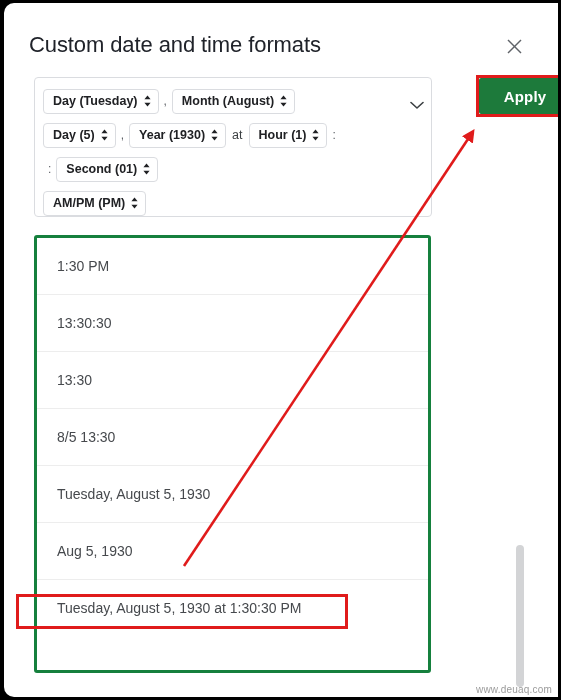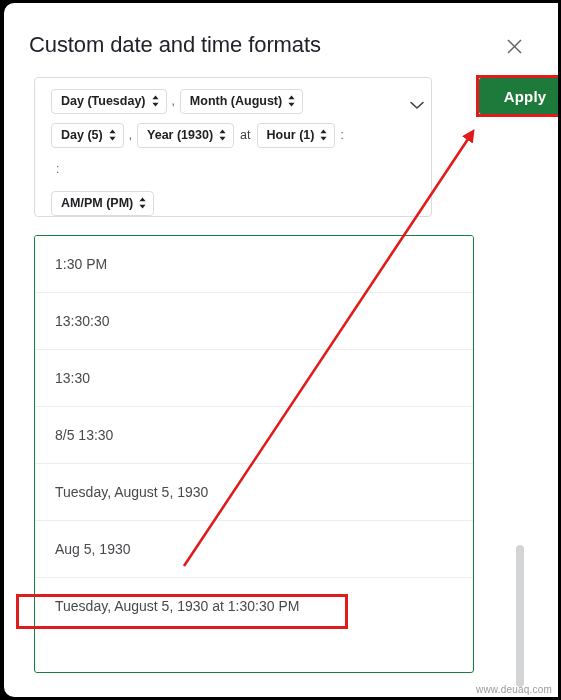--- a/index.html
+++ b/index.html
@@ -122,21 +122,20 @@
     position: absolute;
     left: 8px;
     top: 7px;
     width: 360px;
   }
   .chip-row {
     display: flex;
     align-items: center;
     height: 32px;
     margin-bottom: 2px;
-    margin-left: 8px;
   }
   .chip {
     display: inline-flex;
     align-items: center;
     height: 25px;
     padding: 0 6px 0 9px;
     border: 1px solid #dadce0;
     border-radius: 4px;
     background: #ffffff;
     font-size: 12.5px;
@@ -179,23 +178,23 @@
     align-items: center;
     justify-content: center;
     cursor: pointer;
   }
 
   
   .preset-list {
     position: absolute;
     left: 30px;
     top: 232px;
-    width: 440px;
+    width: 397px;
     height: 438px;
-    border: 1px solid #15803d;
+    border: 3px solid #15803d;
     border-radius: 3px;
     box-sizing: border-box;
     background: #ffffff;
     overflow: hidden;
   }
   .preset-item {
     position: relative;
     height: 57px;
     line-height: 57px;
     padding-left: 20px;
@@ -334,20 +333,29 @@
                 <path d="M4.5 1.5 L7.6 5.2 L1.4 5.2 Z" fill="#202124"></path>
                 <path d="M4.5 12.5 L7.6 8.8 L1.4 8.8 Z" fill="#202124"></path>
               </svg>
             </span>
           </span>
           <span class="sep">:</span>
         </div>
 
         <div class="chip-row">
           <span class="sep">:</span>
+          <span class="chip">
+            <span class="chip-label">Second (01)</span>
+            <span class="stepper">
+              <svg width="9" height="14" viewBox="0 0 9 14">
+                <path d="M4.5 1.5 L7.6 5.2 L1.4 5.2 Z" fill="#202124"></path>
+                <path d="M4.5 12.5 L7.6 8.8 L1.4 8.8 Z" fill="#202124"></path>
+              </svg>
+            </span>
+          </span>
         </div>
 
         <div class="chip-row">
           <span class="chip">
             <span class="chip-label">AM/PM (PM)</span>
             <span class="stepper">
               <svg width="9" height="14" viewBox="0 0 9 14">
                 <path d="M4.5 1.5 L7.6 5.2 L1.4 5.2 Z" fill="#202124"></path>
                 <path d="M4.5 12.5 L7.6 8.8 L1.4 8.8 Z" fill="#202124"></path>
               </svg>

